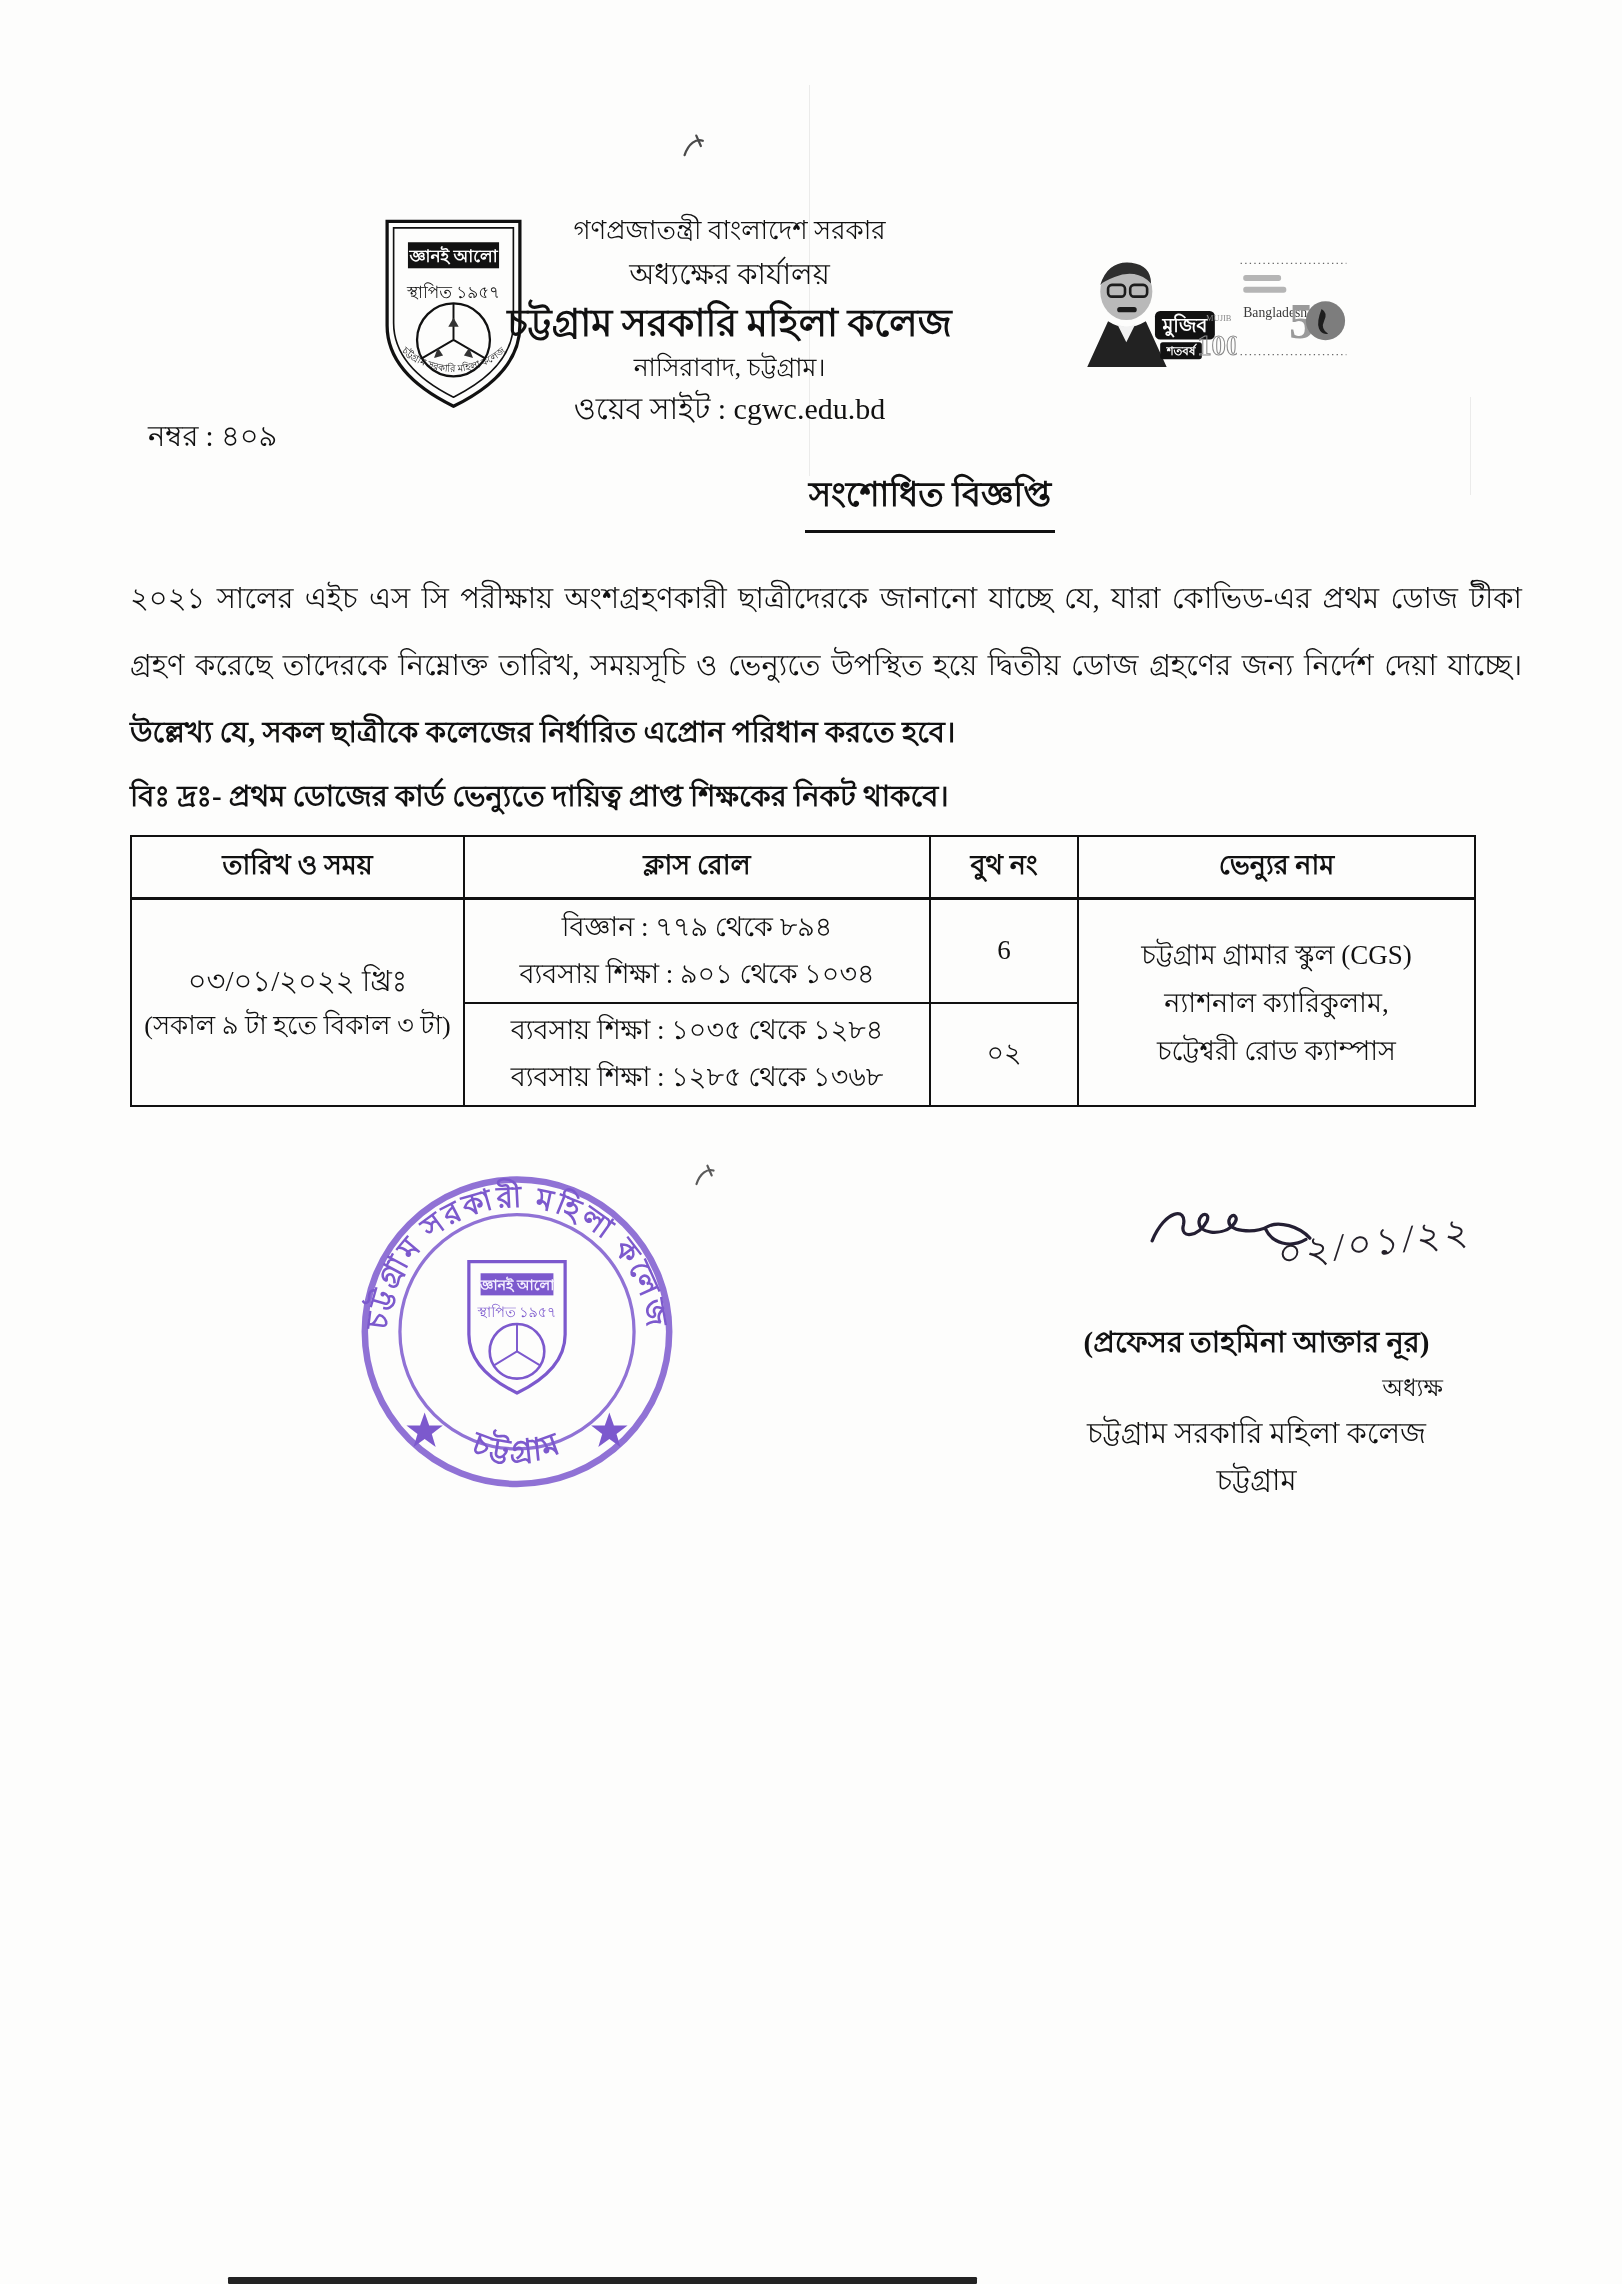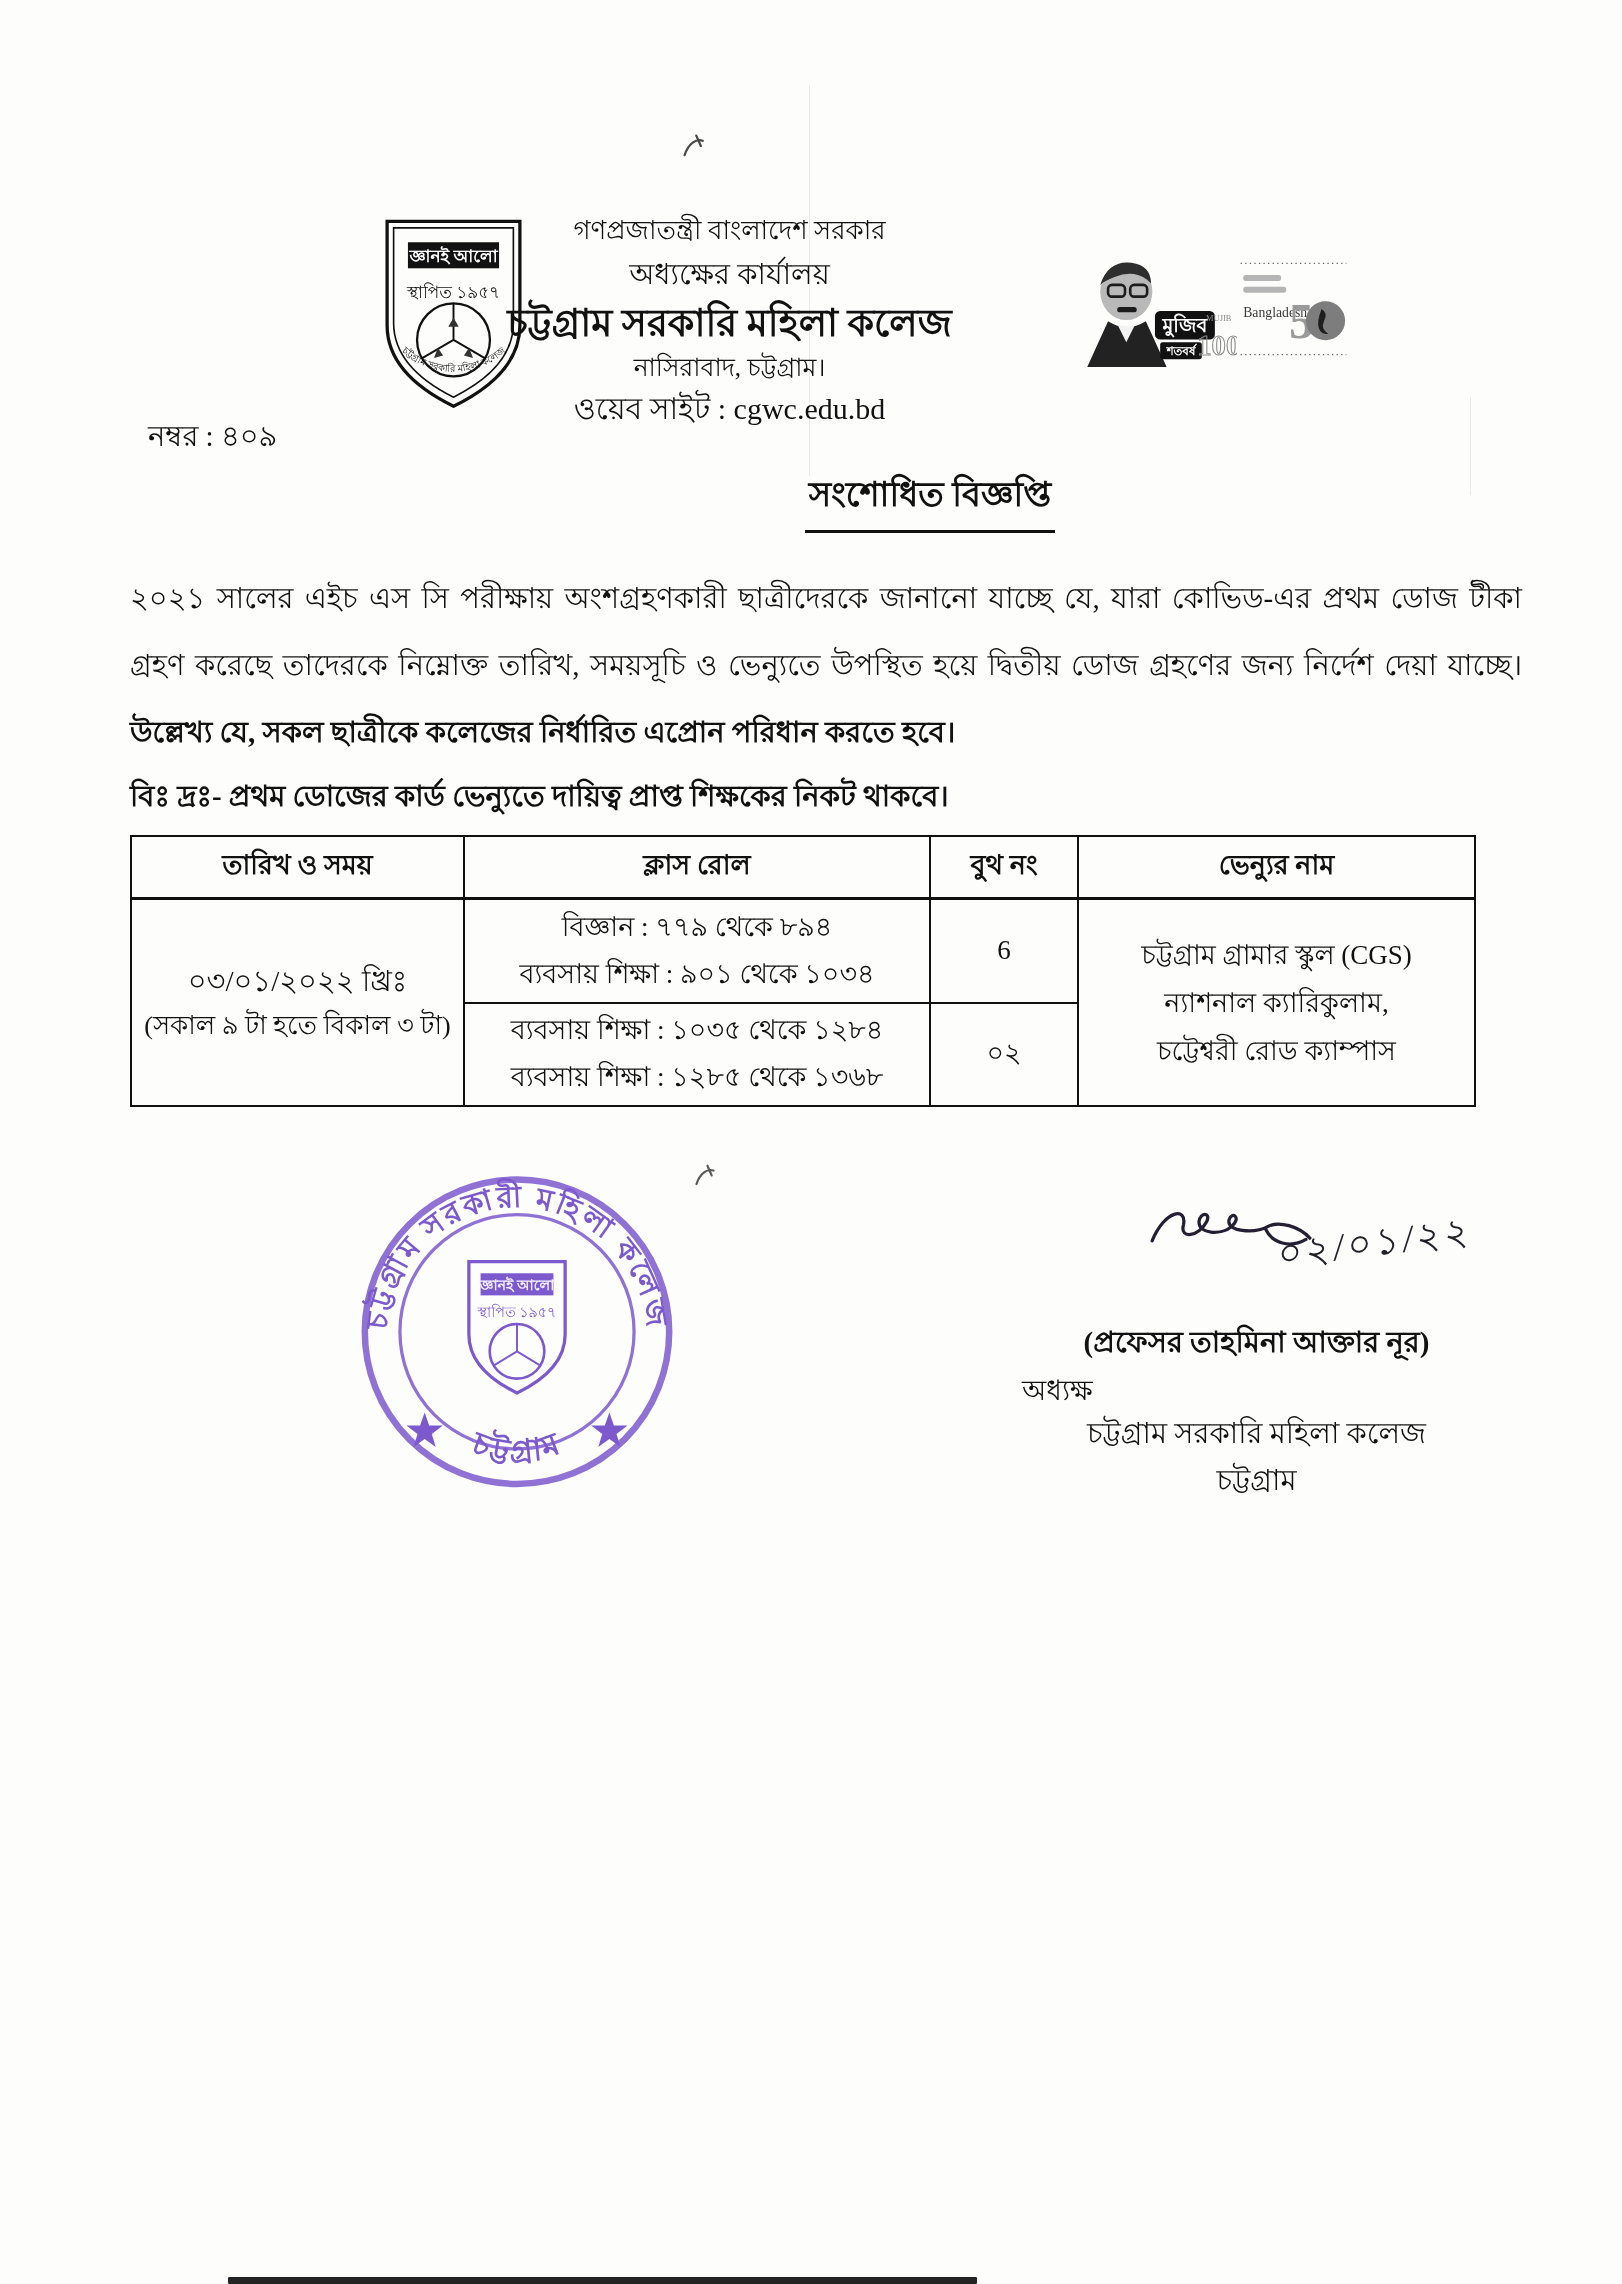--- a/index.html
+++ b/index.html
@@ -37,21 +37,21 @@
   .col-roll{width:466px;}
   .col-booth{width:148px;}
   .col-venue{width:397px;}
   .roll-line{line-height:47px;}
   .date-line1{font-size:29px;line-height:47px;}
   .date-line2{font-size:26px;line-height:42px;}
   .venue-line{line-height:48px;}
   
   .sig-date{left:1277px;top:1210px;width:234px;font-size:38px;color:#242029;letter-spacing:3.3px;transform:rotate(-7deg) skewX(-7deg);}
   .sig-name{left:1022px;top:1319px;width:469px;text-align:center;font-size:29px;font-weight:bold;}
-  .sig-desig{left:1022px;top:1369px;width:469px;text-align:left;font-size:28px;}
+  .sig-desig{left:974px;top:1369px;width:469px;text-align:right;font-size:24px;}
   .sig-college{left:1022px;top:1410px;width:469px;text-align:center;font-size:29px;}
   .sig-place{left:1022px;top:1457px;width:469px;text-align:center;font-size:29px;}
   svg text{font-family:"Liberation Serif","DejaVu Serif",serif;}
 </style>
 </head>
 <body>
 
 <div id="page">
 
   <div class="abs fold-line" style="left:809px;top:85px;width:1.3px;height:391px;"></div>

